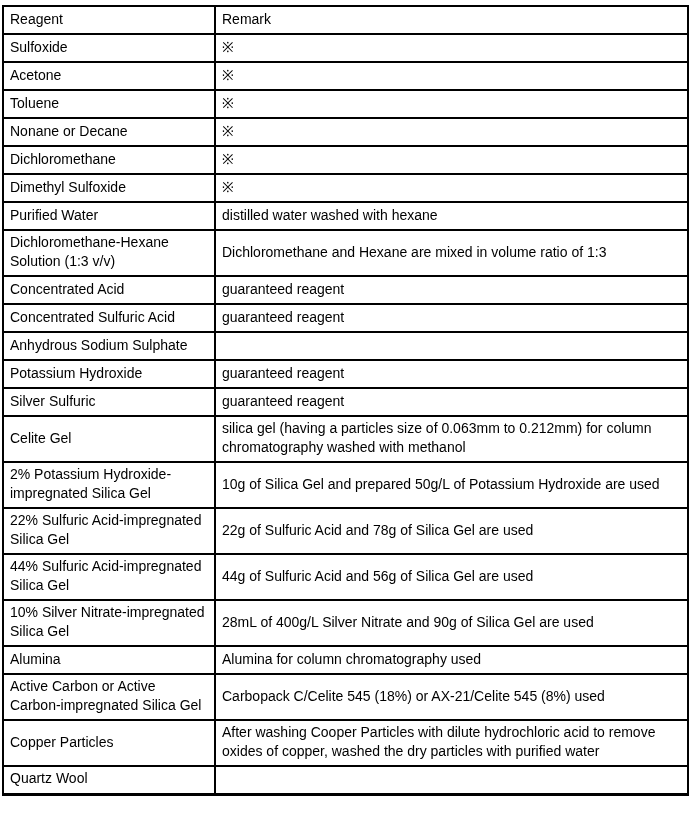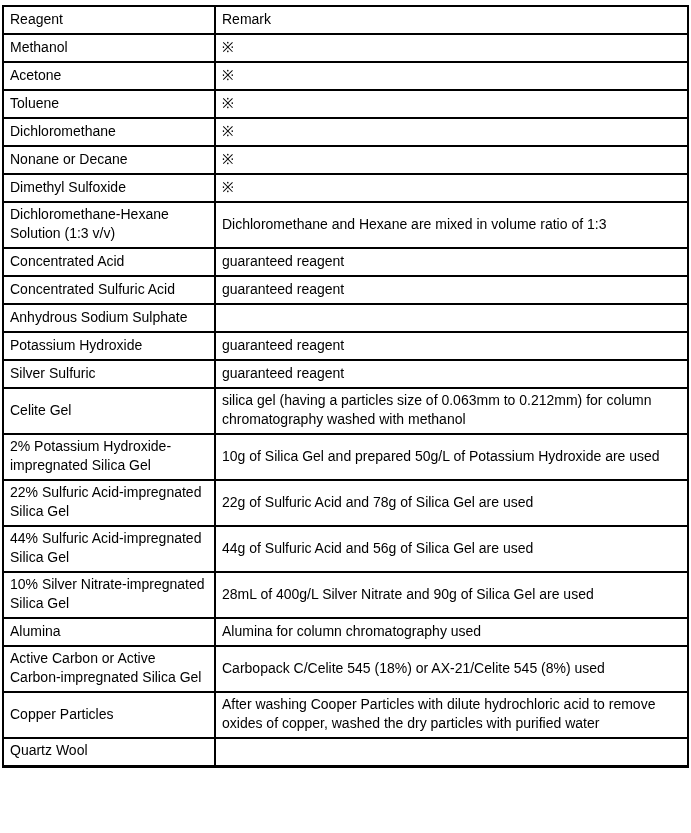--- a/index.html
+++ b/index.html
@@ -45,50 +45,54 @@
     <col class="col-remark">
   </colgroup>
   <thead>
     <tr>
       <th>Reagent</th>
       <th>Remark</th>
     </tr>
   </thead>
   <tbody>
   <tr>
-    <td>Methanol</td>
+    <td>Sulfoxide</td>
     <td>※</td>
   </tr>
 
   <tr>
     <td>Acetone</td>
     <td>※</td>
   </tr>
 
   <tr>
     <td>Toluene</td>
     <td>※</td>
   </tr>
 
 
   <tr>
-    <td>Dichloromethane</td>
+    <td>Nonane or Decane</td>
     <td>※</td>
   </tr>
 
   <tr>
-    <td>Nonane or Decane</td>
+    <td>Dichloromethane</td>
     <td>※</td>
   </tr>
 
   <tr>
     <td>Dimethyl Sulfoxide</td>
     <td>※</td>
   </tr>
 
+  <tr>
+    <td>Purified Water</td>
+    <td>distilled water washed with hexane</td>
+  </tr>
 
   <tr>
     <td>Dichloromethane-Hexane Solution (1:3 v/v)</td>
     <td>Dichloromethane and Hexane are mixed in volume ratio of 1:3</td>
   </tr>
 
   <tr>
     <td>Concentrated Acid</td>
     <td>guaranteed reagent</td>
   </tr>

